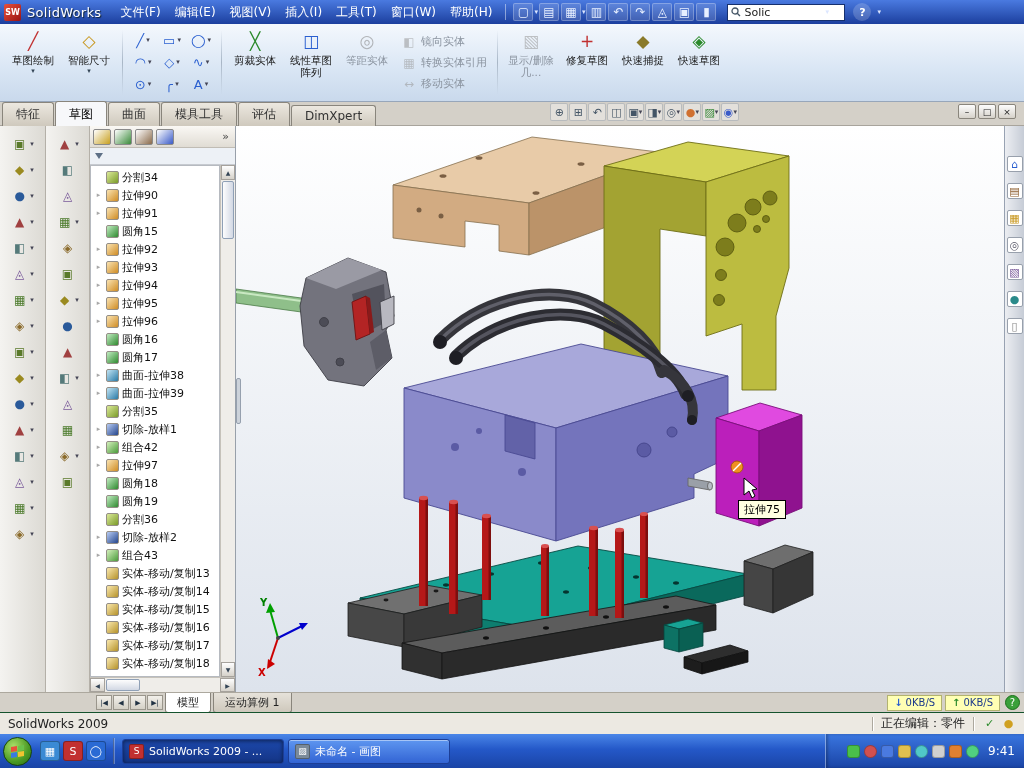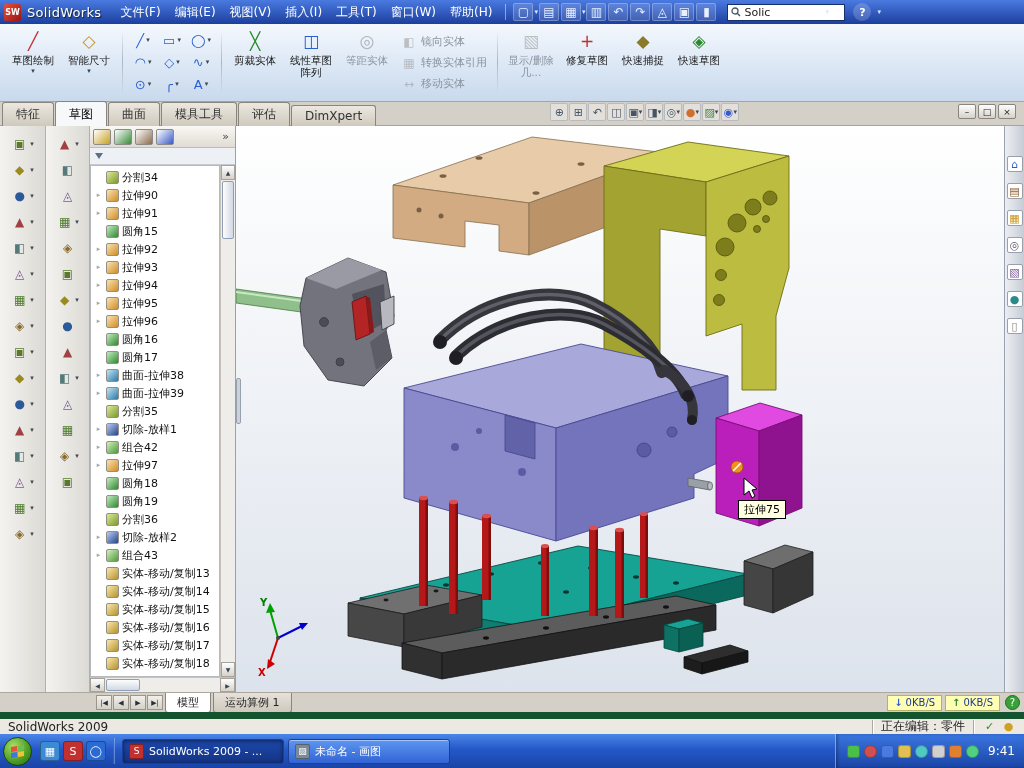--- a/index.html
+++ b/index.html
@@ -120,21 +120,21 @@
  border-top:none;border-radius:0 0 3px 3px;margin:0 1px;color:#222;white-space:nowrap}
 .mtab.active{background:#fff}
 .badges{margin-left:auto;display:flex;align-items:center;gap:3px;margin-right:5px}
 .badge{display:flex;align-items:center;gap:3px;background:#ffffb4;border:1px solid #b2b270;height:16px;
  padding:0 6px;font-size:10px;color:#1c3a8c}
 .bi{font-size:10px;font-weight:bold}
 .help-btn{width:15px;height:15px;border-radius:50%;background:#3aa03a;color:#fff;font-size:10px;display:flex;
  align-items:center;justify-content:center;border:1px solid #1a701a}
 
 
-.statusbar{position:absolute;top:712px;left:0;right:0;height:22px;background:#ece9e2;border-top:7px solid #14532d;
+.statusbar{position:absolute;top:712px;left:0;right:0;height:22px;background:#ece9e2;border-top:1px solid #14532d;
  display:flex;align-items:center;font-size:12px;color:#222;padding:0 8px}
 .sb-right{margin-left:auto;display:flex;align-items:center;gap:8px}
 .sb-sep{width:1px;height:14px;background:#aca89e;box-shadow:1px 0 0 #fff}
 .sb-ic{width:15px;height:15px;display:flex;align-items:center;justify-content:center;font-size:11px;font-weight:bold}
 
 
 .taskbar{position:absolute;top:734px;left:0;right:0;height:34px;display:flex;align-items:center;gap:4px;
  background:linear-gradient(#4a86e8,#2458c8 45%,#1a44a6);padding:0 0 0 3px}
 .start-orb{width:29px;height:29px;border-radius:50%;flex:none;border:1px solid #17430d;display:flex;
  align-items:center;justify-content:center;background:radial-gradient(circle at 35% 30%,#a8de66,#4a9a24 60%,#2a6a14)}
@@ -145,21 +145,21 @@
 .ql{display:flex;gap:3px;align-items:center;margin-left:4px}
 .ql-i{width:20px;height:20px;border-radius:3px;display:flex;align-items:center;justify-content:center;
  color:#fff;font-size:11px;border:1px solid rgba(0,0,0,.3)}
 .tb-div{width:2px;height:26px;background:rgba(255,255,255,.3);border-left:1px solid rgba(0,0,0,.3);margin:0 3px}
 .taskbtn{width:162px;height:25px;border-radius:3px;display:flex;align-items:center;gap:5px;padding:0 6px;
  color:#fff;font-size:11px;white-space:nowrap;overflow:hidden;flex:none;
  background:linear-gradient(#5e96f0,#3264d4);box-shadow:inset 0 1px 0 rgba(255,255,255,.45);border:1px solid #1c3e96}
 .taskbtn.active{background:linear-gradient(#1c48ac,#143484);box-shadow:inset 0 1px 4px rgba(0,0,0,.55)}
 .tb-ico{width:15px;height:15px;border-radius:2px;display:flex;align-items:center;justify-content:center;
  font-size:9px;color:#fff;flex:none;border:1px solid rgba(0,0,0,.3)}
-.tray{margin-left:auto;height:100%;display:flex;align-items:center;gap:4px;padding:0 9px 0 11px;
+.tray{margin-left:auto;height:100%;display:flex;align-items:center;gap:4px;padding:0 9px 0 21px;
  background:linear-gradient(#3a76e0,#1a44a6);border-left:1px solid rgba(255,255,255,.4);box-shadow:inset 2px 0 3px rgba(0,0,0,.25)}
 .tray-i{width:13px;height:13px;border-radius:3px;border:1px solid rgba(0,0,0,.25);flex:none}
 .clock{color:#fff;font-size:12px;margin-left:5px}
 </style>
 </head>
 <body>
 
 <div id="app">
 
   <div class="titlebar">

